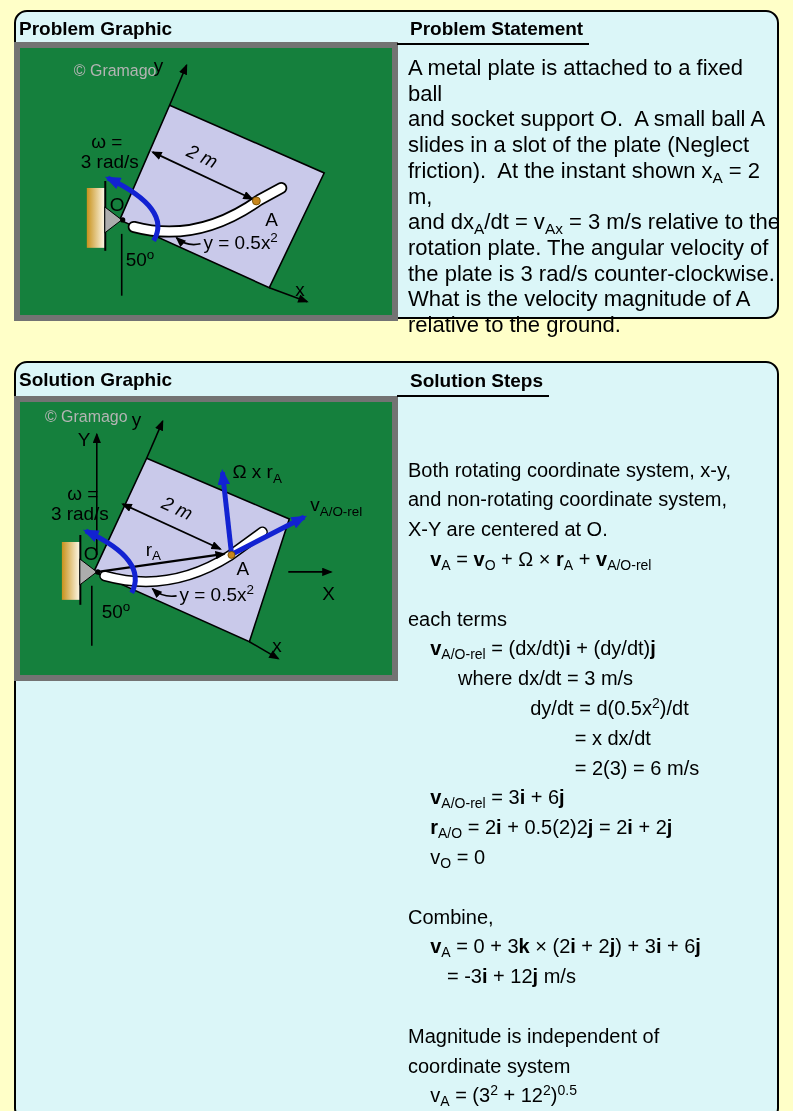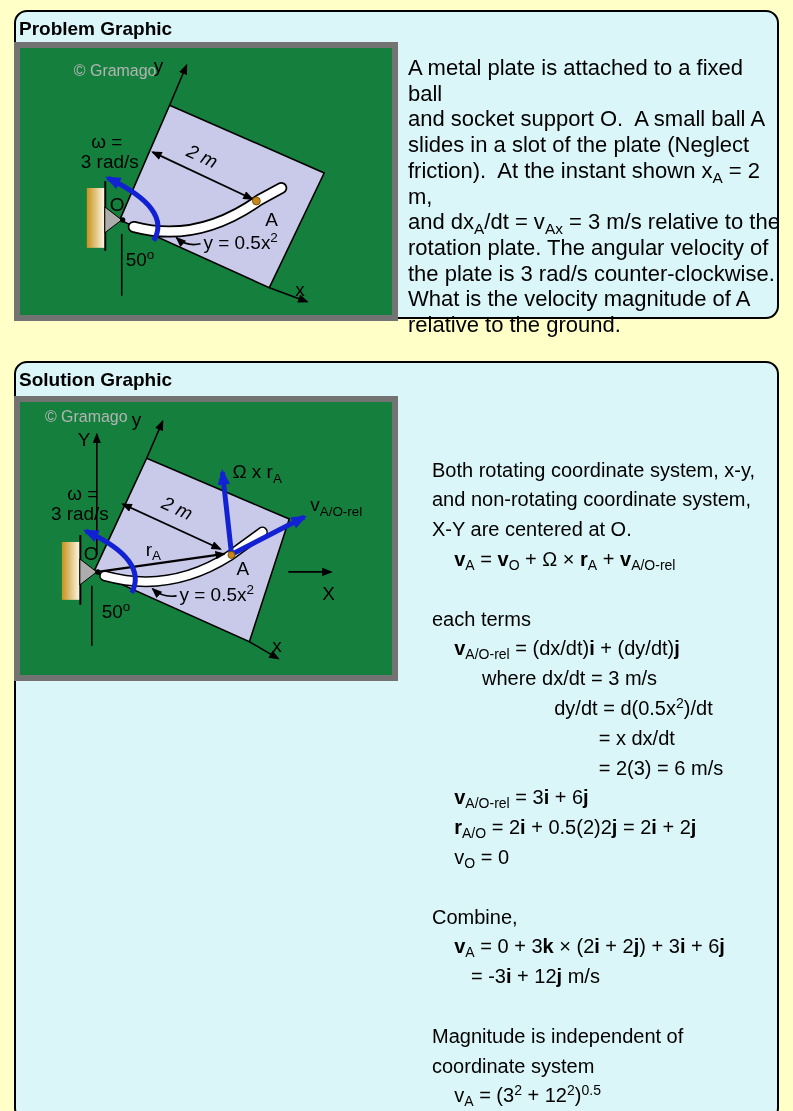--- a/index.html
+++ b/index.html
@@ -16,21 +16,21 @@
   .diagram-box svg{display:block;}
   .heading{position:absolute;left:381px;font-size:19px;font-weight:bold;
            border-bottom:2px solid #000;padding:0 6px 3px 13px;white-space:nowrap;}
   #panel1 .heading{top:6px;}
   #panel2 .heading{top:7px;}
   .statement{position:absolute;left:392px;top:43px;width:374px;
              font-size:22px;line-height:25.7px;white-space:pre-wrap;}
   .statement .tline{min-height:25.7px;}
   .steps{position:absolute;left:392px;top:33px;width:372px;
          font-size:20px;line-height:29.8px;white-space:pre-wrap;}
-  .steps .tline{min-height:29.8px;margin-left:24px;}
+  .steps .tline{min-height:29.8px;}
   sub,sup{font-size:70%;line-height:0;}
   sub{vertical-align:-0.30em;}
   sup{vertical-align:0.50em;}
   svg text{font-size:19px;fill:#000;font-family:"Liberation Sans",sans-serif;}
   svg .wm{font-size:16px;fill:#B4B4B4;}
 </style>
 </head>
 <body>
 
 <div class="page">
@@ -83,20 +83,21 @@
         <text x="106" y="218"><tspan dy="0">50</tspan><tspan dy="-7" font-size="71%">o</tspan></text>
 
         <path d="M181,196 Q167,199 157,190" fill="none" stroke="#000" stroke-width="1.6" marker-end="url(#mb)"></path>
         <text x="184" y="201"><tspan dy="0">y = 0.5x</tspan><tspan dy="-7" font-size="71%">2</tspan></text>
 
         <circle cx="237" cy="153" r="4" fill="#C8861B" stroke="#6B4A00" stroke-width="0.8"></circle>
         <text x="246" y="178">A</text>
       </svg>
     </div>
 
+    <div class="heading">Problem Statement</div>
     <div class="statement"><div class="tline">A metal plate is attached to a fixed ball</div><div class="tline">and socket support O.  A small ball A</div><div class="tline">slides in a slot of the plate (Neglect</div><div class="tline">friction).  At the instant shown x<sub>A</sub> = 2 m,</div><div class="tline">and dx<sub>A</sub>/dt = v<sub>Ax</sub> = 3 m/s relative to the</div><div class="tline">rotation plate. The angular velocity of</div><div class="tline">the plate is 3 rad/s counter-clockwise.</div><div class="tline">What is the velocity magnitude of A</div><div class="tline">relative to the ground.</div></div>
   </div>
 
   <div class="panel" id="panel2">
     <div class="panel-title">Solution Graphic</div>
 
     <div class="diagram-box" id="box2">
       <svg width="372" height="273" viewBox="0 2 373 273">
         <text class="wm" x="25" y="22">© Gramago</text>
 
@@ -144,19 +145,20 @@
         <text x="82" y="218"><tspan dy="0">50</tspan><tspan dy="-7" font-size="71%">o</tspan></text>
 
         <path d="M157,196 Q143,198 133,189" fill="none" stroke="#000" stroke-width="1.6" marker-end="url(#mb)"></path>
         <text x="160" y="201"><tspan dy="0">y = 0.5x</tspan><tspan dy="-7" font-size="71%">2</tspan></text>
 
         <circle cx="212" cy="155" r="3.5" fill="#C8861B" stroke="#6B4A00" stroke-width="0.8"></circle>
         <text x="217" y="175">A</text>
       </svg>
     </div>
 
+    <div class="heading">Solution Steps</div>
     <div class="steps">
       <div><div class="tline">Both rotating coordinate system, x-y,</div><div class="tline">and non-rotating coordinate system,</div><div class="tline">X-Y are centered at O.</div><div class="tline">    <b>v</b><sub>A</sub> = <b>v</b><sub>O</sub> + Ω × <b>r</b><sub>A</sub> + <b>v</b><sub>A/O-rel</sub></div><div class="tline">&nbsp;</div><div class="tline">each terms</div><div class="tline">    <b>v</b><sub>A/O-rel</sub> = (dx/dt)<b>i</b> + (dy/dt)<b>j</b></div><div class="tline">         where dx/dt = 3 m/s</div><div class="tline">                      dy/dt = d(0.5x<sup>2</sup>)/dt</div><div class="tline">                              = x dx/dt</div><div class="tline">                              = 2(3) = 6 m/s</div><div class="tline">    <b>v</b><sub>A/O-rel</sub> = 3<b>i</b> + 6<b>j</b></div><div class="tline">    <b>r</b><sub>A/O</sub> = 2<b>i</b> + 0.5(2)2<b>j</b> = 2<b>i</b> + 2<b>j</b></div><div class="tline">    v<sub>O</sub> = 0</div><div class="tline">&nbsp;</div><div class="tline">Combine,</div><div class="tline">    <b>v</b><sub>A</sub> = 0 + 3<b>k</b> × (2<b>i</b> + 2<b>j</b>) + 3<b>i</b> + 6<b>j</b></div><div class="tline">       = -3<b>i</b> + 12<b>j</b> m/s</div><div class="tline">&nbsp;</div><div class="tline">Magnitude is independent of</div><div class="tline">coordinate system</div><div class="tline">    v<sub>A</sub> = (3<sup>2</sup> + 12<sup>2</sup>)<sup>0.5</sup></div><div class="tline">&nbsp;</div></div>
       
     </div>
   </div>
 
 </div>
 
 </body></html>

